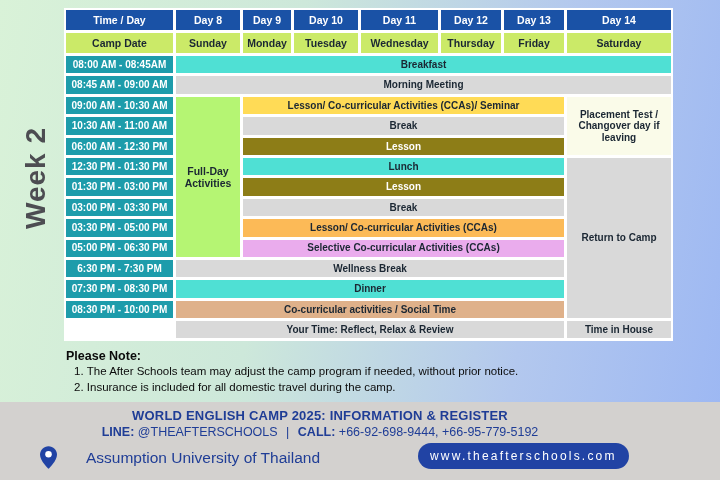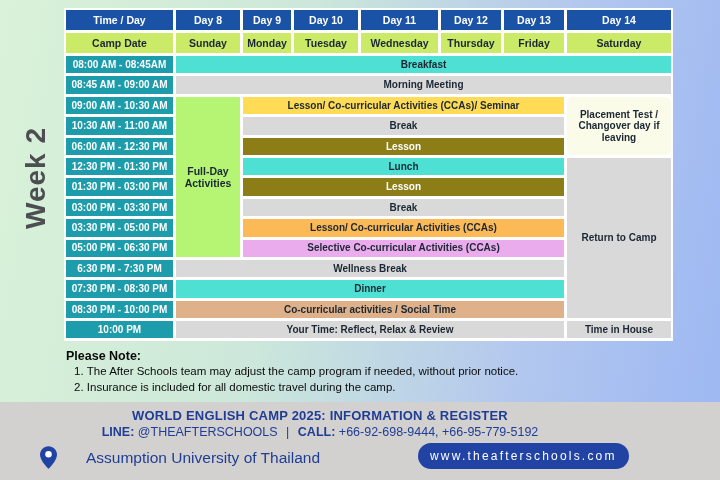--- a/index.html
+++ b/index.html
@@ -36,21 +36,21 @@
   .date  { background:#cbea68; font-size:10.5px; }
   .teal  { background:#1d9cab; color:#ffffff; }
   .cyan  { background:#4fe0d4; }
   .gray  { background:#d9d9d9; }
   .lime  { background:#b5f573; font-size:10.5px; }
   .yellow{ background:#ffdb56; }
   .olive { background:#8d7d17; color:#ffffff; }
   .orange{ background:#fcba57; }
   .violet{ background:#eaaced; }
   .tan   { background:#dfb18a; }
-  .cream { background:#fafbe9; font-size:10px; padding:0 5px;border-radius:6px; }
+  .cream { background:#fafbe9; font-size:10px; padding:0 5px; }
 
   
   .notes { position:absolute; left:66px; top:349px; color:#0b0b0b; }
   .notes-title { font-size:12.5px; font-weight:bold; margin-bottom:1px; }
   .notes ol { list-style-position:inside; margin-left:8px; }
   .notes li { font-size:11.5px; line-height:1.35; }
 
   
   .footer-band {
     position:absolute; left:0; top:402px; width:720px; height:78px;
@@ -106,21 +106,20 @@
     <div class="cell teal" style="grid-row:6;grid-column:1">10:30 AM - 11:00 AM</div>
     <div class="cell teal" style="grid-row:7;grid-column:1">06:00 AM - 12:30 PM</div>
     <div class="cell teal" style="grid-row:8;grid-column:1">12:30 PM - 01:30 PM</div>
     <div class="cell teal" style="grid-row:9;grid-column:1">01:30 PM - 03:00 PM</div>
     <div class="cell teal" style="grid-row:10;grid-column:1">03:00 PM - 03:30 PM</div>
     <div class="cell teal" style="grid-row:11;grid-column:1">03:30 PM - 05:00 PM</div>
     <div class="cell teal" style="grid-row:12;grid-column:1">05:00 PM - 06:30 PM</div>
     <div class="cell teal" style="grid-row:13;grid-column:1">6:30 PM - 7:30 PM</div>
     <div class="cell teal" style="grid-row:14;grid-column:1">07:30 PM - 08:30 PM</div>
     <div class="cell teal" style="grid-row:15;grid-column:1">08:30 PM - 10:00 PM</div>
-    <div class="cell teal" style="grid-row:16;grid-column:1">10:00 PM</div>
 
     <div class="cell cyan" style="grid-row:3;grid-column:2/9">Breakfast</div>
     <div class="cell gray" style="grid-row:4;grid-column:2/9">Morning Meeting</div>
 
     <div class="cell lime" style="grid-row:5/13;grid-column:2">Full-Day Activities</div>
     <div class="cell yellow" style="grid-row:5;grid-column:3/8">Lesson/ Co-curricular Activities (CCAs)/ Seminar</div>
     <div class="cell cream" style="grid-row:5/8;grid-column:8">Placement Test / Changover day if leaving</div>
 
     <div class="cell gray" style="grid-row:6;grid-column:3/8">Break</div>
     <div class="cell olive" style="grid-row:7;grid-column:3/8">Lesson</div>

